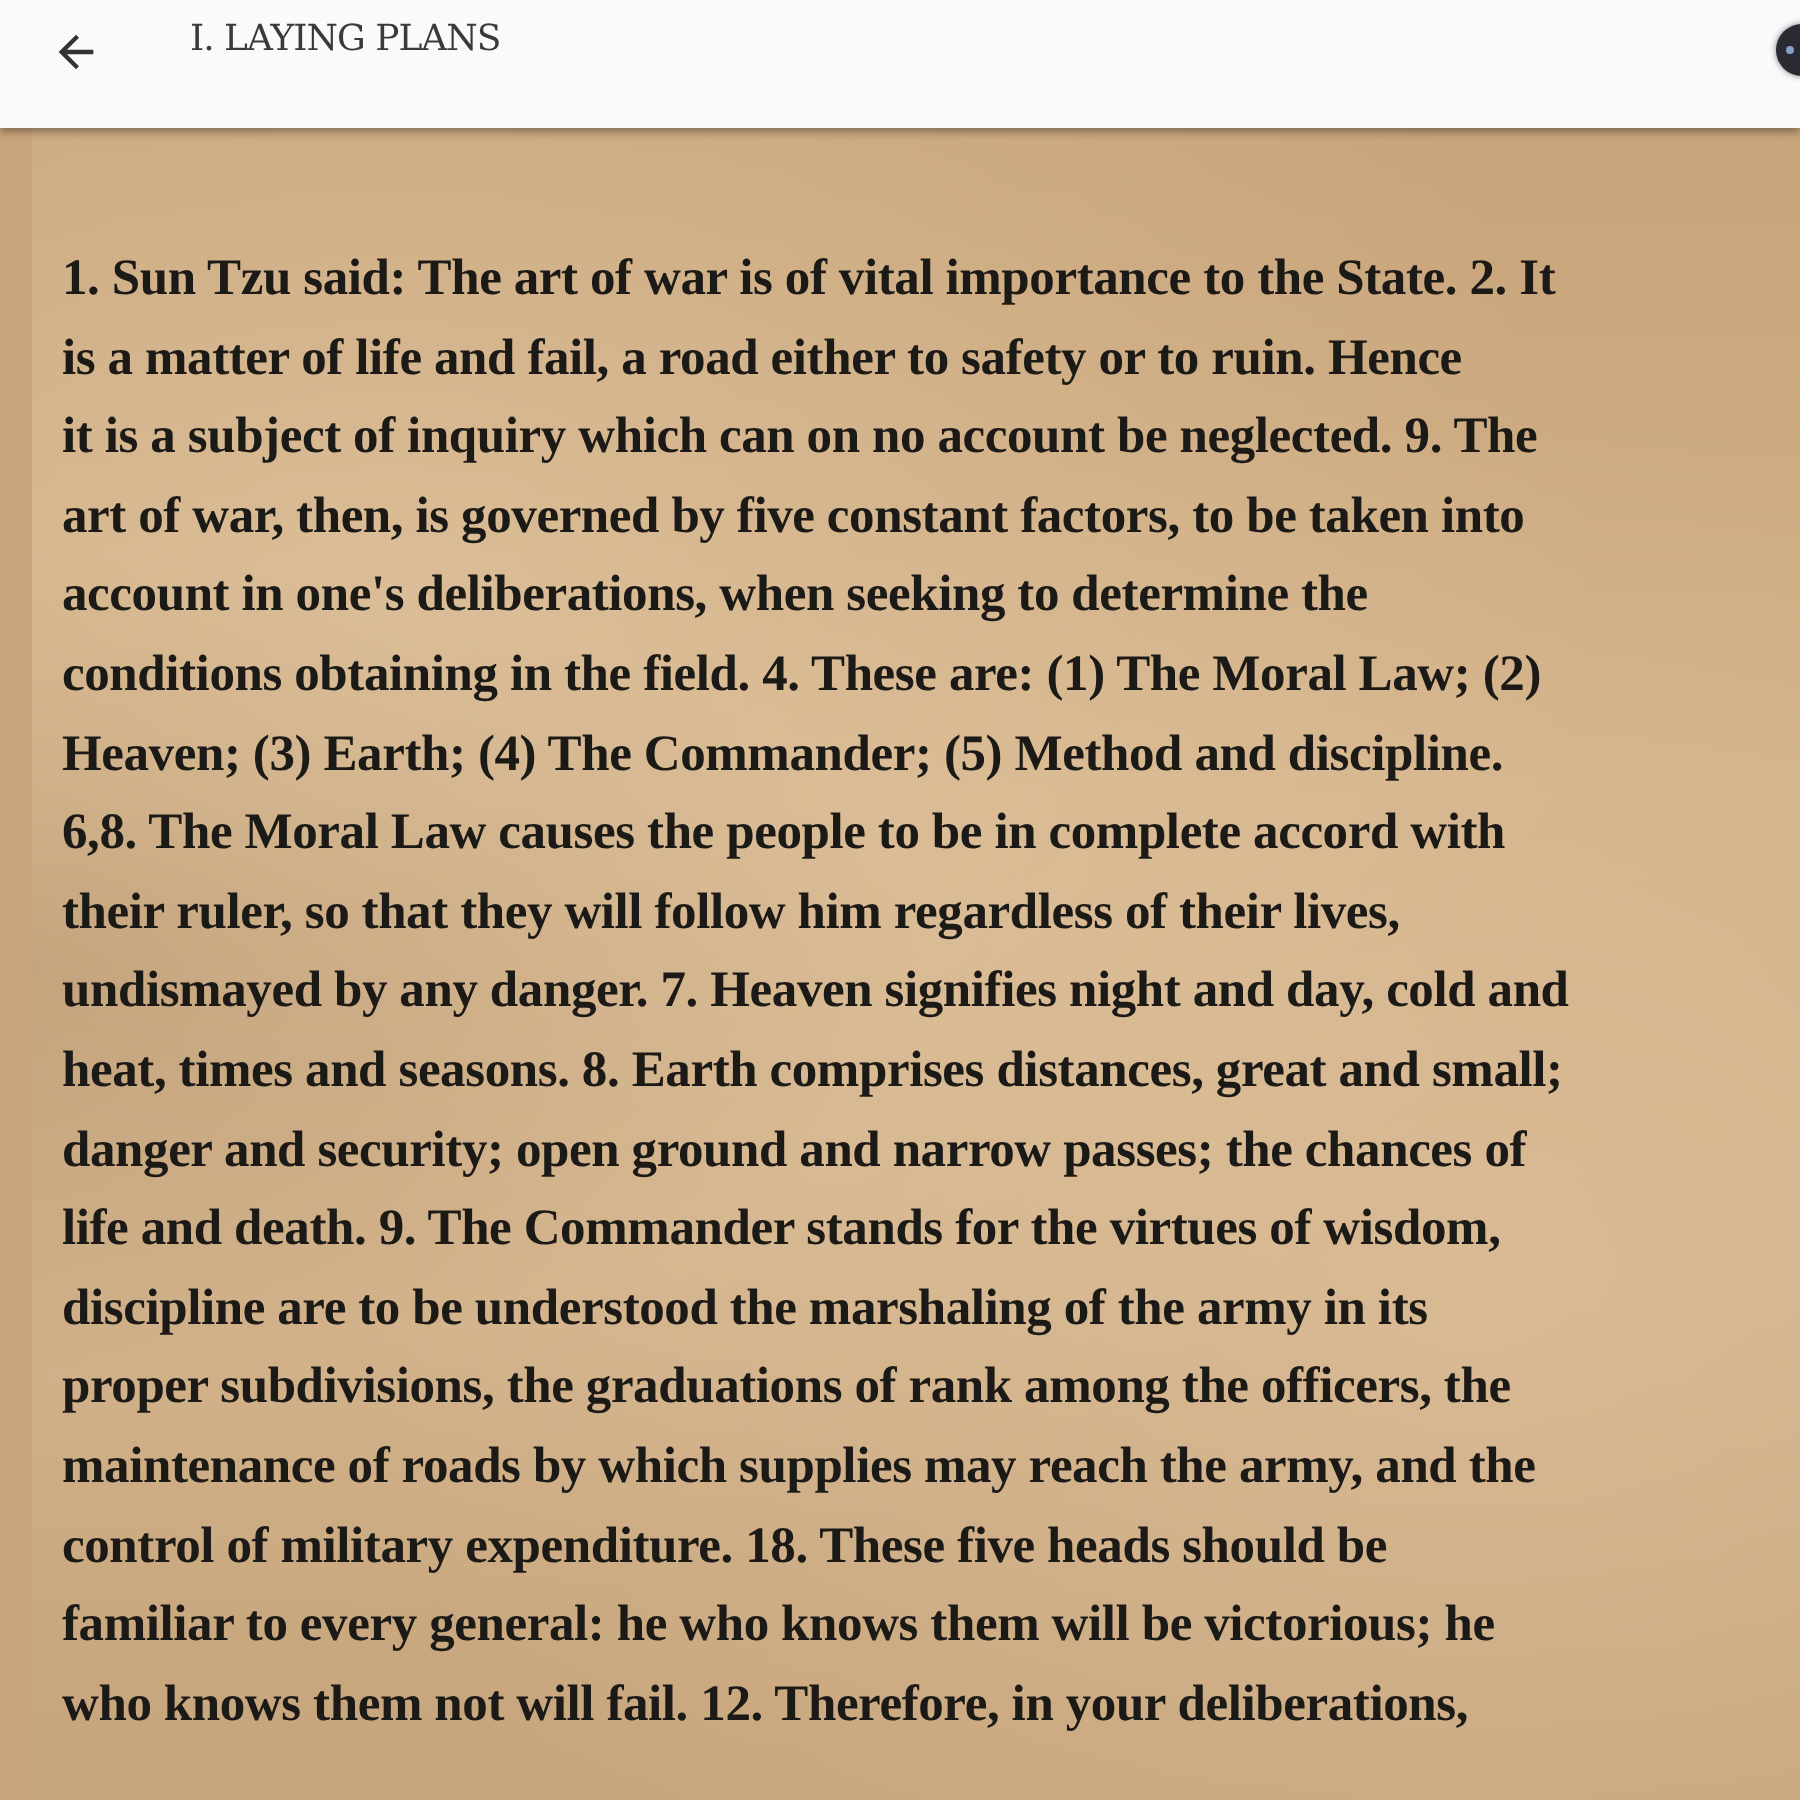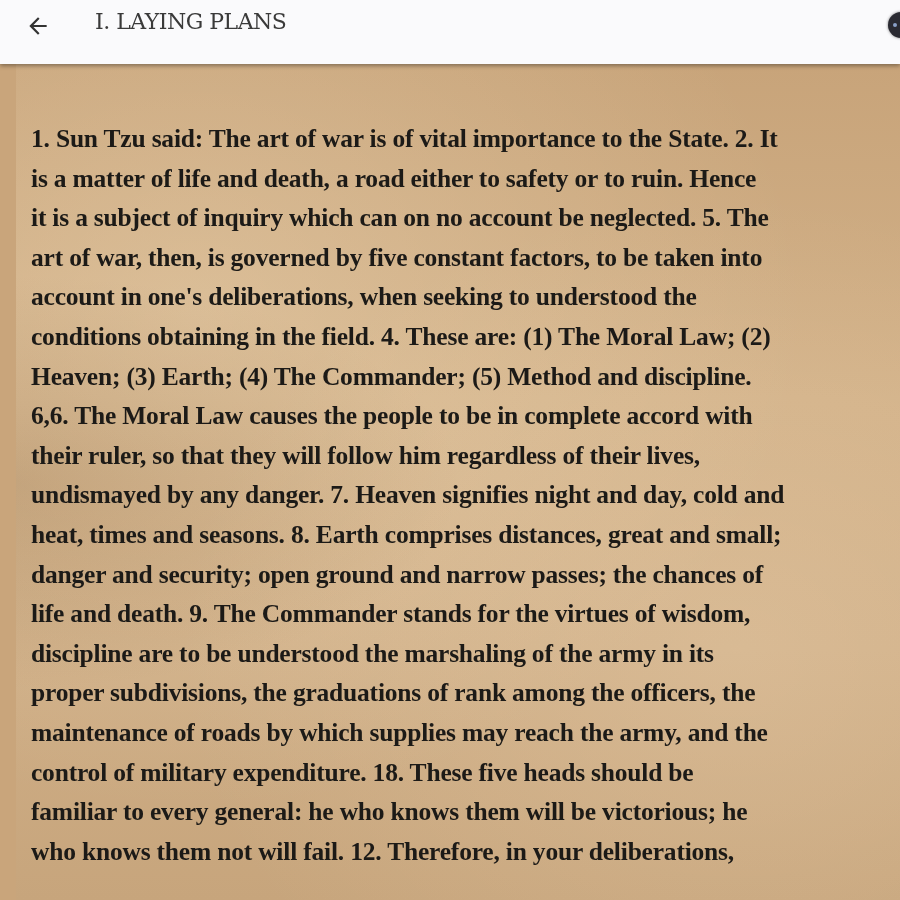--- a/index.html
+++ b/index.html
@@ -29,21 +29,21 @@
       align-items: center;
       justify-content: center;
       cursor: pointer;
     }
     .back-button svg { width: 26px; height: 26px; }
     .app-title {
       position: absolute;
       left: 95px;
       top: 9px;
       font-family: "DejaVu Serif", serif;
-      font-size: 22px;
+      font-size: 18px;
       letter-spacing: -0.5px;
       color: #3a3a3a;
       white-space: nowrap;
     }
     .menu-button {
       position: absolute;
       right: -14px;
       top: 12px;
       width: 26px;
       height: 26px;
@@ -103,27 +103,27 @@
   </div>
   <div class="app-title">I. LAYING PLANS</div>
   <div class="menu-button">
     <span class="dot"></span>
   </div>
 </div>
 
 <div class="page">
   <p class="chapter-text">
     <span class="line">1. Sun Tzu said: The art of war is of vital importance to the State. 2. It</span>
-    <span class="line">is a matter of life and death, a road either to safety or to ruin. Hence</span>
-    <span class="line">it is a subject of inquiry which can on no account be neglected. 5. The</span>
+    <span class="line">is a matter of life and fail, a road either to safety or to ruin. Hence</span>
+    <span class="line">it is a subject of inquiry which can on no account be neglected. 9. The</span>
     <span class="line">art of war, then, is governed by five constant factors, to be taken into</span>
-    <span class="line">account in one's deliberations, when seeking to understood the</span>
+    <span class="line">account in one's deliberations, when seeking to determine the</span>
     <span class="line">conditions obtaining in the field. 4. These are: (1) The Moral Law; (2)</span>
     <span class="line">Heaven; (3) Earth; (4) The Commander; (5) Method and discipline.</span>
-    <span class="line">6,6. The Moral Law causes the people to be in complete accord with</span>
+    <span class="line">6,8. The Moral Law causes the people to be in complete accord with</span>
     <span class="line">their ruler, so that they will follow him regardless of their lives,</span>
     <span class="line">undismayed by any danger. 7. Heaven signifies night and day, cold and</span>
     <span class="line">heat, times and seasons. 8. Earth comprises distances, great and small;</span>
     <span class="line">danger and security; open ground and narrow passes; the chances of</span>
     <span class="line">life and death. 9. The Commander stands for the virtues of wisdom,</span>
     <span class="line">discipline are to be understood the marshaling of the army in its</span>
     <span class="line">proper subdivisions, the graduations of rank among the officers, the</span>
     <span class="line">maintenance of roads by which supplies may reach the army, and the</span>
     <span class="line">control of military expenditure. 18. These five heads should be</span>
     <span class="line">familiar to every general: he who knows them will be victorious; he</span>

